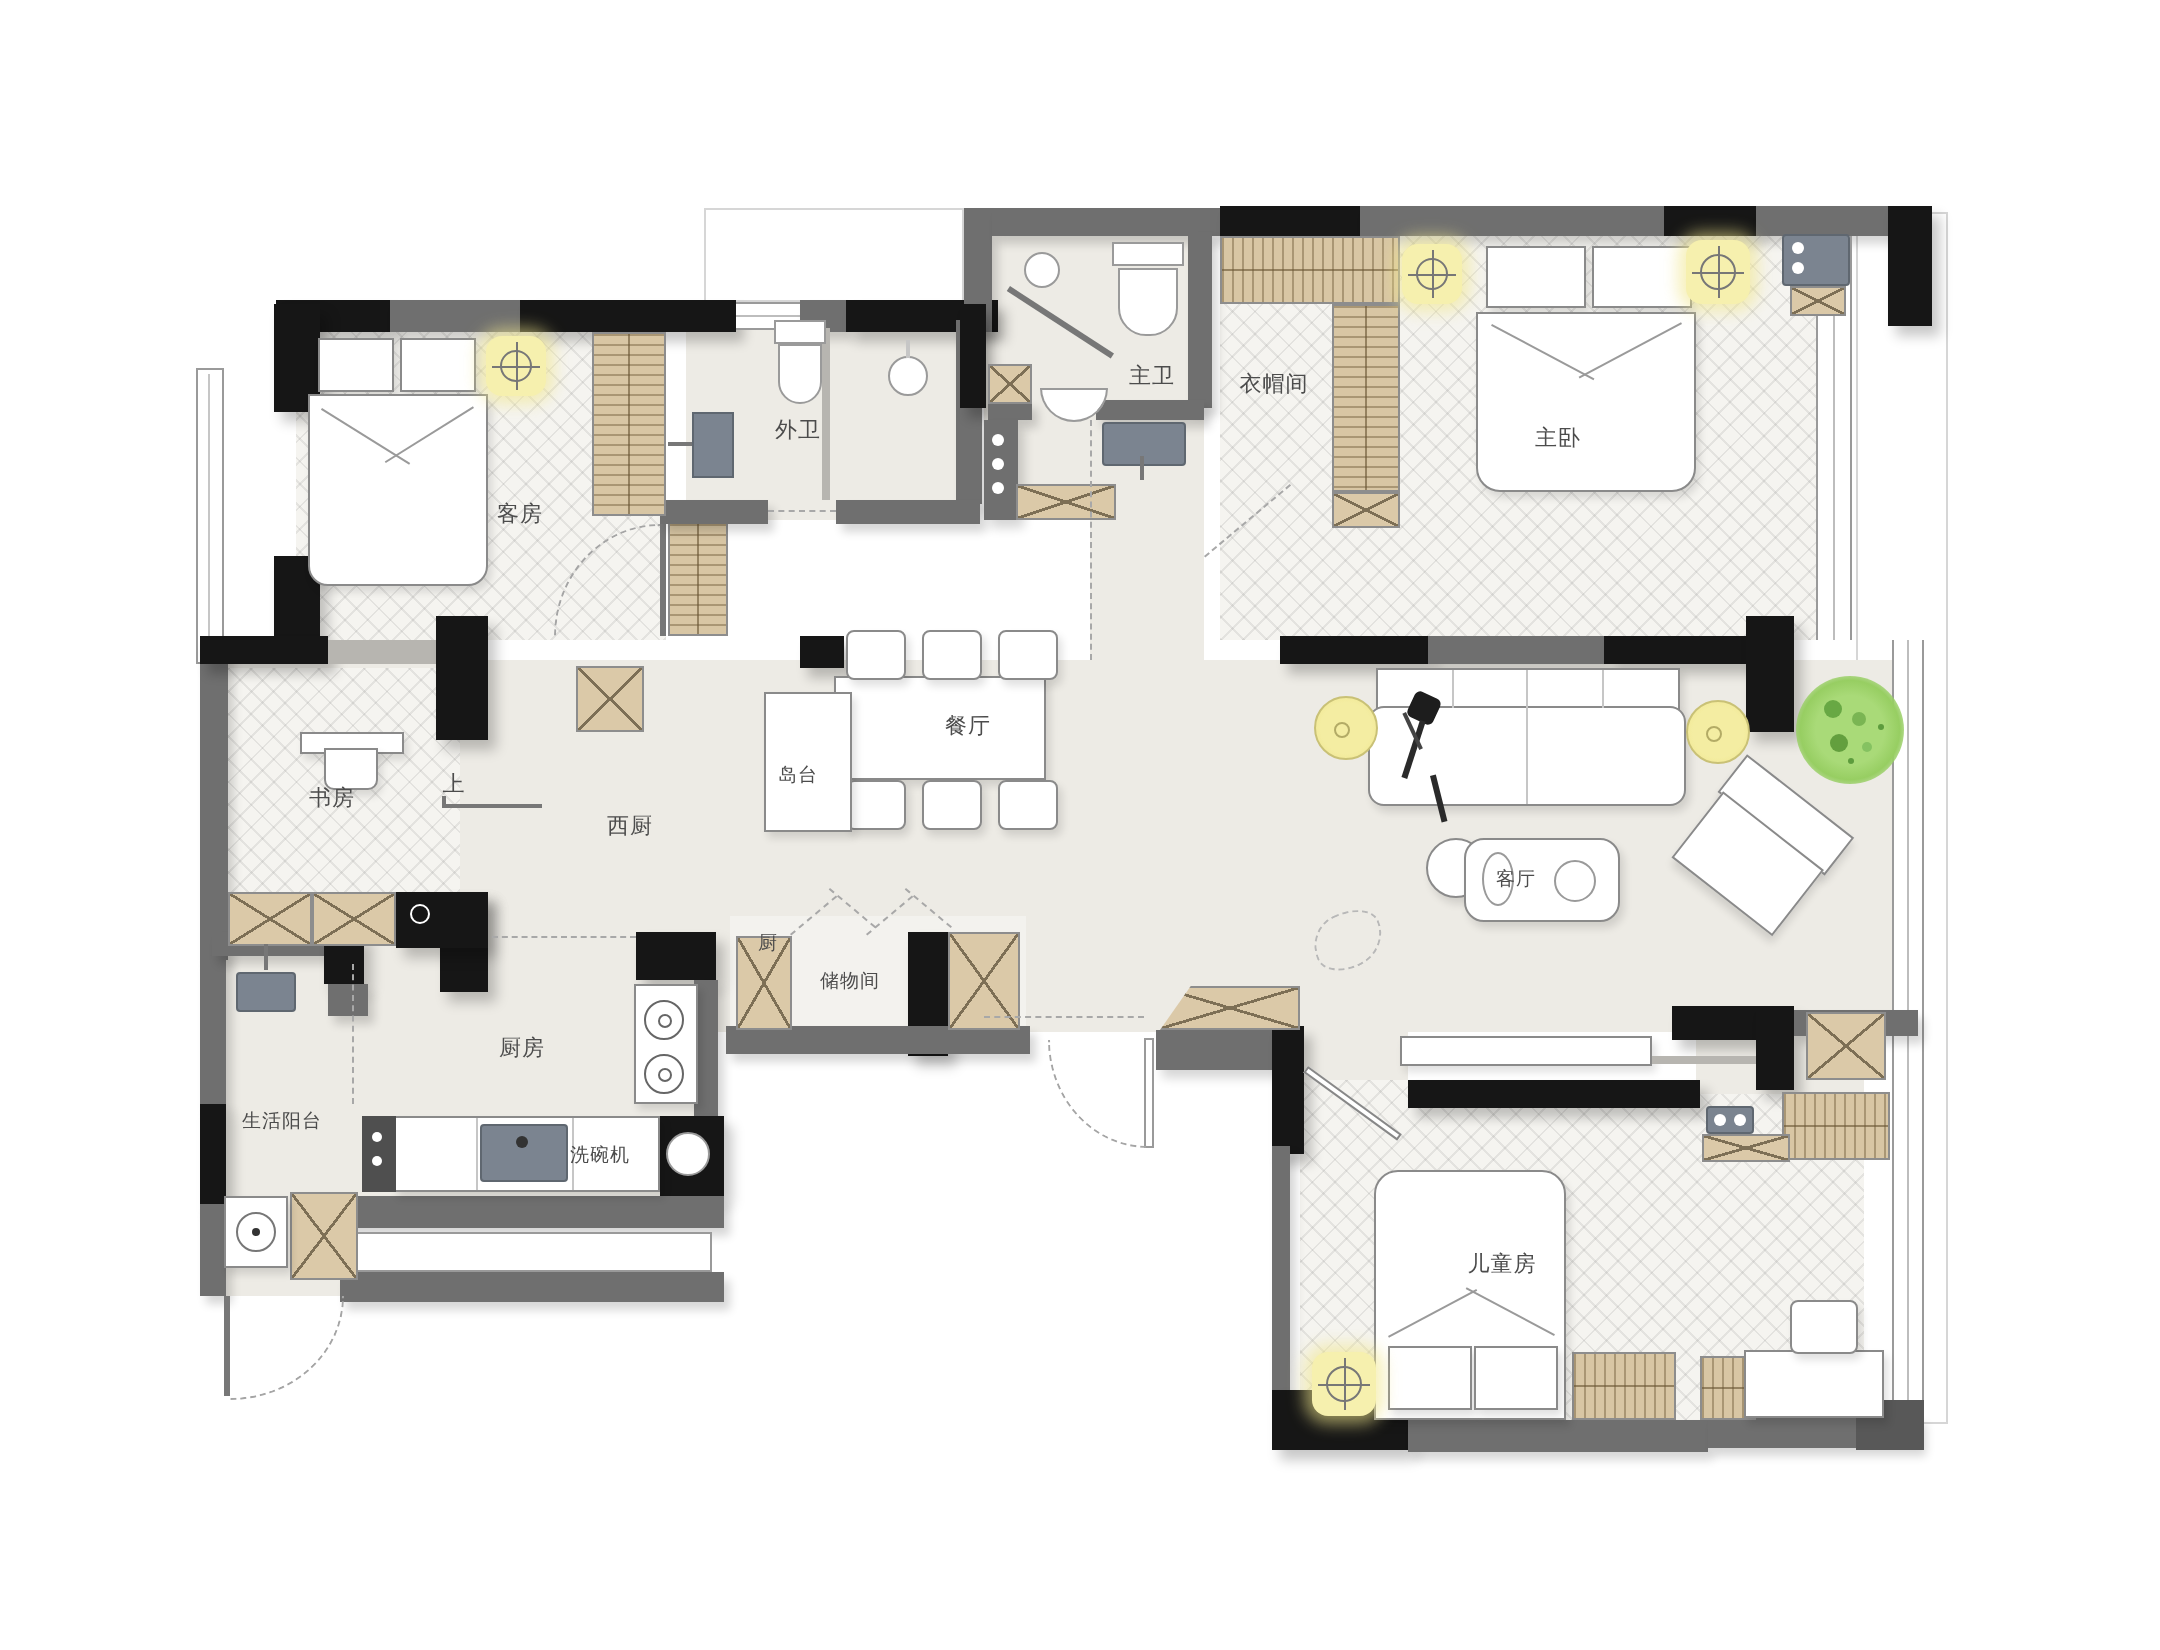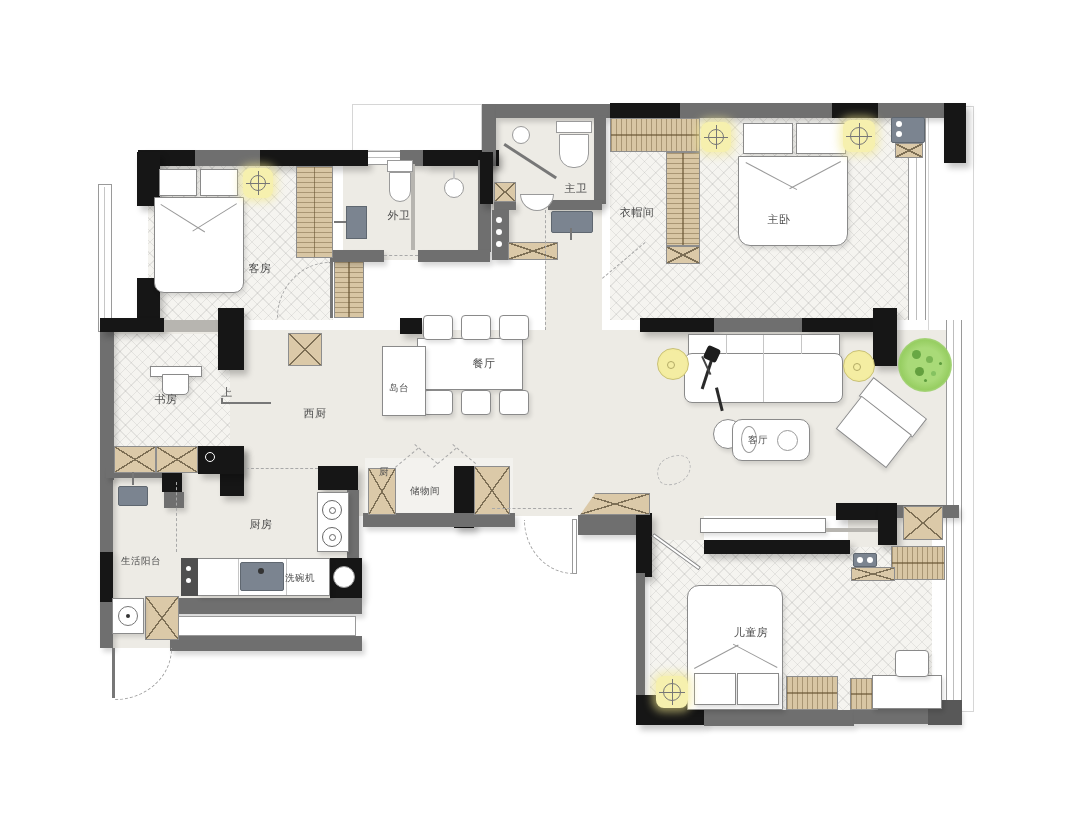--- a/index.html
+++ b/index.html
@@ -311,24 +311,24 @@
   <i class="abs dl z3" style="left:602px;top:278px;width:56px;transform:rotate(-40deg)"></i>
   <i class="abs dv z3" style="left:545px;top:210px;width:1px;height:120px"></i>
   <i class="abs dh z3" style="left:246px;top:468px;width:72px;height:1px"></i>
   <i class="abs dv z3" style="left:176px;top:482px;width:1px;height:70px"></i>
   <i class="abs dh z3" style="left:492px;top:508px;width:80px;height:1px"></i>
   <i class="abs dl z3" style="left:395px;top:467px;width:30px;transform:rotate(-40deg)"></i>
   <i class="abs dl z3" style="left:415px;top:444px;width:30px;transform:rotate(40deg)"></i>
   <i class="abs dl z3" style="left:433px;top:467px;width:30px;transform:rotate(-40deg)"></i>
   <i class="abs dl z3" style="left:453px;top:444px;width:30px;transform:rotate(40deg)"></i>
 
-  <span class="lbl" style="left:260px;top:268px">客房</span>
+  <span class="lbl" style="left:260px;top:257px">客房</span>
   <span class="lbl" style="left:399px;top:215px">外卫</span>
   <span class="lbl" style="left:576px;top:188px">主卫</span>
-  <span class="lbl" style="left:637px;top:212px">衣帽间</span>
+  <span class="lbl" style="left:637px;top:192px">衣帽间</span>
   <span class="lbl" style="left:779px;top:219px">主卧</span>
   <span class="lbl" style="left:484px;top:363px">餐厅</span>
   <span class="lbl sm" style="left:399px;top:388px">岛台</span>
   <span class="lbl" style="left:166px;top:399px">书房</span>
   <span class="lbl" style="left:227px;top:392px">上</span>
   <span class="lbl" style="left:315px;top:413px">西厨</span>
   <span class="lbl sm" style="left:758px;top:440px">客厅</span>
   <span class="lbl sm" style="left:384px;top:472px">厨</span>
   <span class="lbl sm" style="left:425px;top:491px">储物间</span>
   <span class="lbl" style="left:261px;top:524px">厨房</span>

